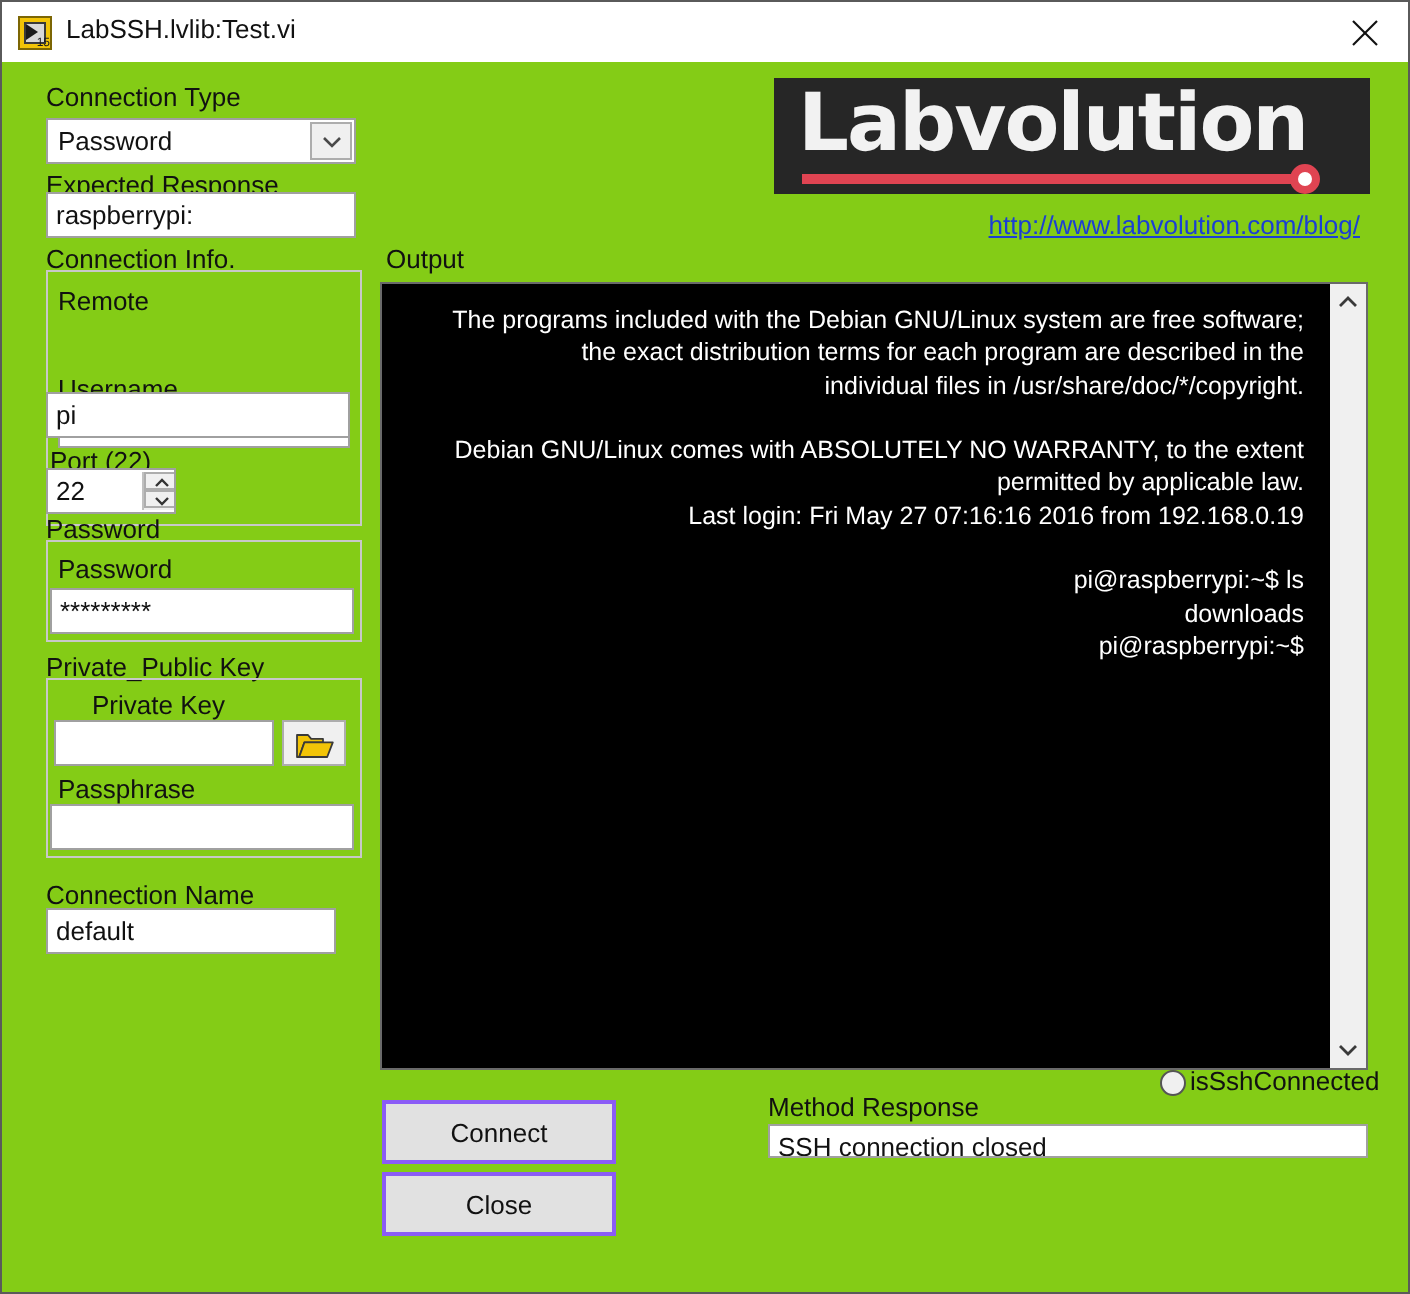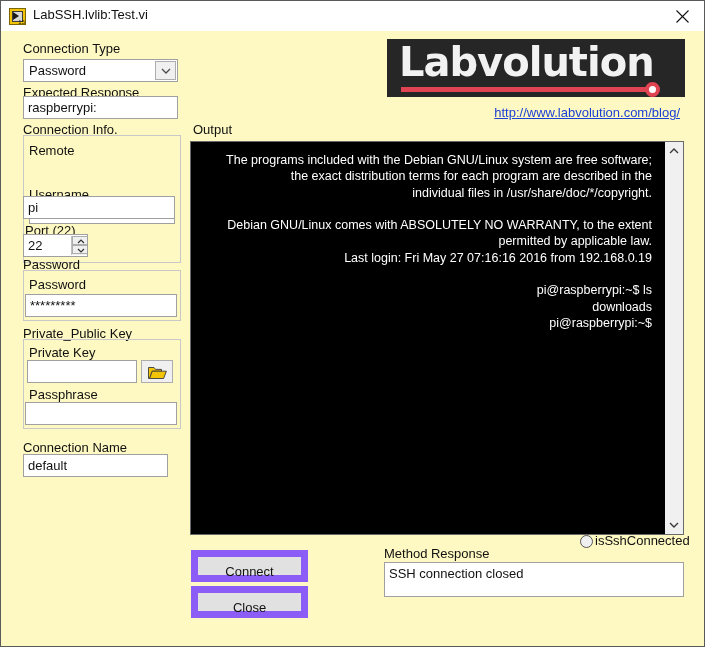--- a/index.html
+++ b/index.html
@@ -8,21 +8,21 @@
     background: #ffffff;
   }
   body {
     font-family: "Liberation Sans", sans-serif;
   }
   #window {
     position: relative;
     width: 705px;
     height: 647px;
     box-sizing: border-box;
-    background: #fef9c3;
+    background: #84cc16;
     border: 1px solid #5a5a5a;
     overflow: hidden;
   }
 
   
   #titlebar {
     position: absolute;
     left: 0; top: 0;
     width: 705px;
     height: 30px;
@@ -249,21 +249,21 @@
     border: 1px solid #555555;
     box-sizing: border-box;
   }
   #led-label { left: 594px; top: 532px; }
 
   
   .btn {
     position: absolute;
     box-sizing: border-box;
     background: #e1e1e1;
-    border: 7px solid #8b5cf6;
+    border: 2px solid #8b5cf6;
     font-size: 13px;
     color: #111111;
     text-align: center;
     line-height: 30px;
     cursor: pointer;
     font-family: "Liberation Sans", sans-serif;
   }
   #connect-button { left: 190px; top: 549px; width: 117px; height: 32px; }
   #close-btn-main  { left: 190px; top: 585px; width: 117px; height: 32px; }
 </style>
@@ -328,21 +328,21 @@
   </div>
 
   <div class="lbl" style="left:22px; top:256px;">Password</div>
   <div class="groupbox" style="left:22px; top:269px; width:158px; height:51px;"></div>
   <div class="lbl" style="left:28px; top:276px;">Password</div>
   <div class="field" style="left:24px; top:293px; width:152px; height:23px;">*********</div>
 
   <div class="lbl" style="left:22px; top:325px;">Private_Public Key</div>
   <div class="groupbox" style="left:22px; top:338px; width:158px; height:90px;"></div>
 
-  <div class="lbl" style="left:28px; top:344px;text-align:center;">Private Key</div>
+  <div class="lbl" style="left:45px; top:344px;text-align:center;">Private Key</div>
   <div class="field" style="left:26px; top:359px; width:110px; height:23px;"></div>
   <div id="privkey-browse">
     <svg width="19" height="13" viewBox="0 0 19 13">
       <path d="M0.5,12.5 L0.5,1.5 L6,1.5 L7.6,3.4 L13.5,3.4 L13.5,5.2 L4.2,5.2 L1.6,12.5 Z" fill="#f2c407" stroke="#3a3a3a" stroke-width="0.9" stroke-linejoin="round"></path>
       <path d="M4.2,5.2 L18.4,5.2 L15.6,12.5 L1.6,12.5 Z" fill="#f2c407" stroke="#3a3a3a" stroke-width="0.9" stroke-linejoin="round"></path>
     </svg>
   </div>
 
   <div class="lbl" style="left:28px; top:386px;">Passphrase</div>
   <div class="field" style="left:24px; top:401px; width:152px; height:23px;"></div>
@@ -384,18 +384,18 @@
           <polyline points="1,1 5,5 9,1" fill="none" stroke="#3a3a3a" stroke-width="1.4"></polyline>
         </svg>
       </span>
     </div>
   </div>
 
   <div id="led-indicator"></div>
   <div class="lbl" id="led-label">isSshConnected</div>
 
   <div class="lbl" style="left:383px; top:545px;">Method Response</div>
-  <div class="field" style="left:383px; top:561px; width:300px; height:35px;">SSH connection closed</div>
+  <div class="field" style="left:383px; top:561px; width:300px; height:17px;">SSH connection closed</div>
 
   <div class="btn" id="connect-button">Connect</div>
   <div class="btn" id="close-btn-main">Close</div>
 
 </div>
 
 </body></html>

